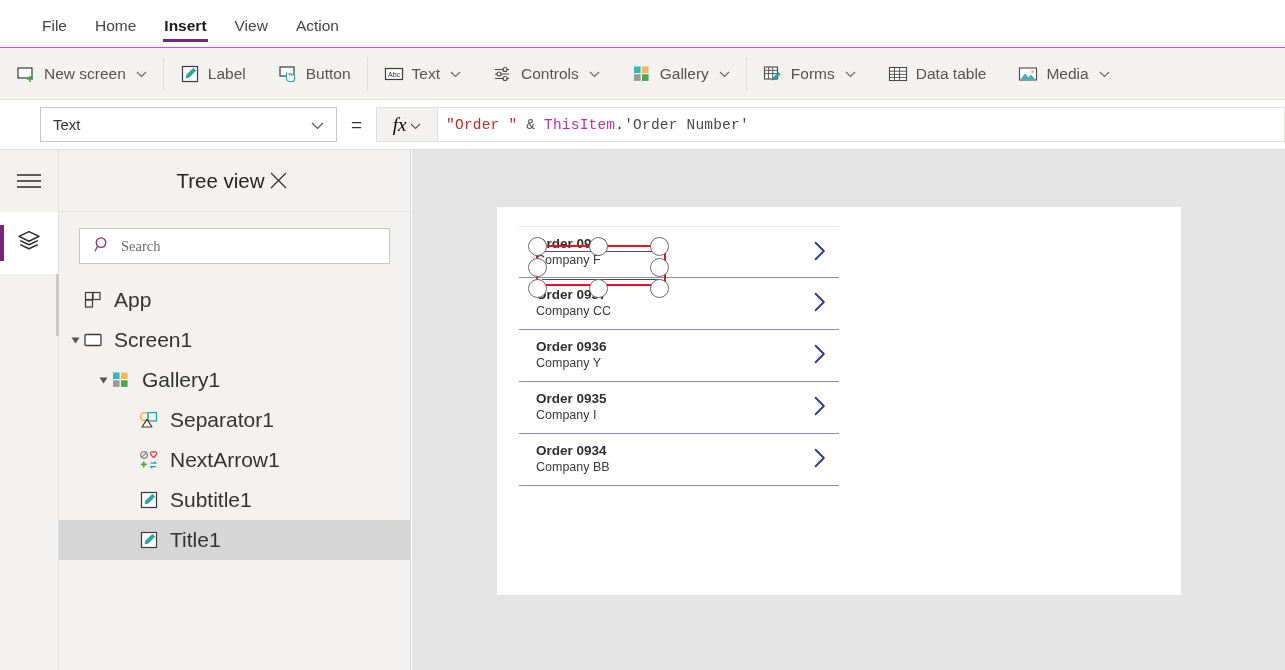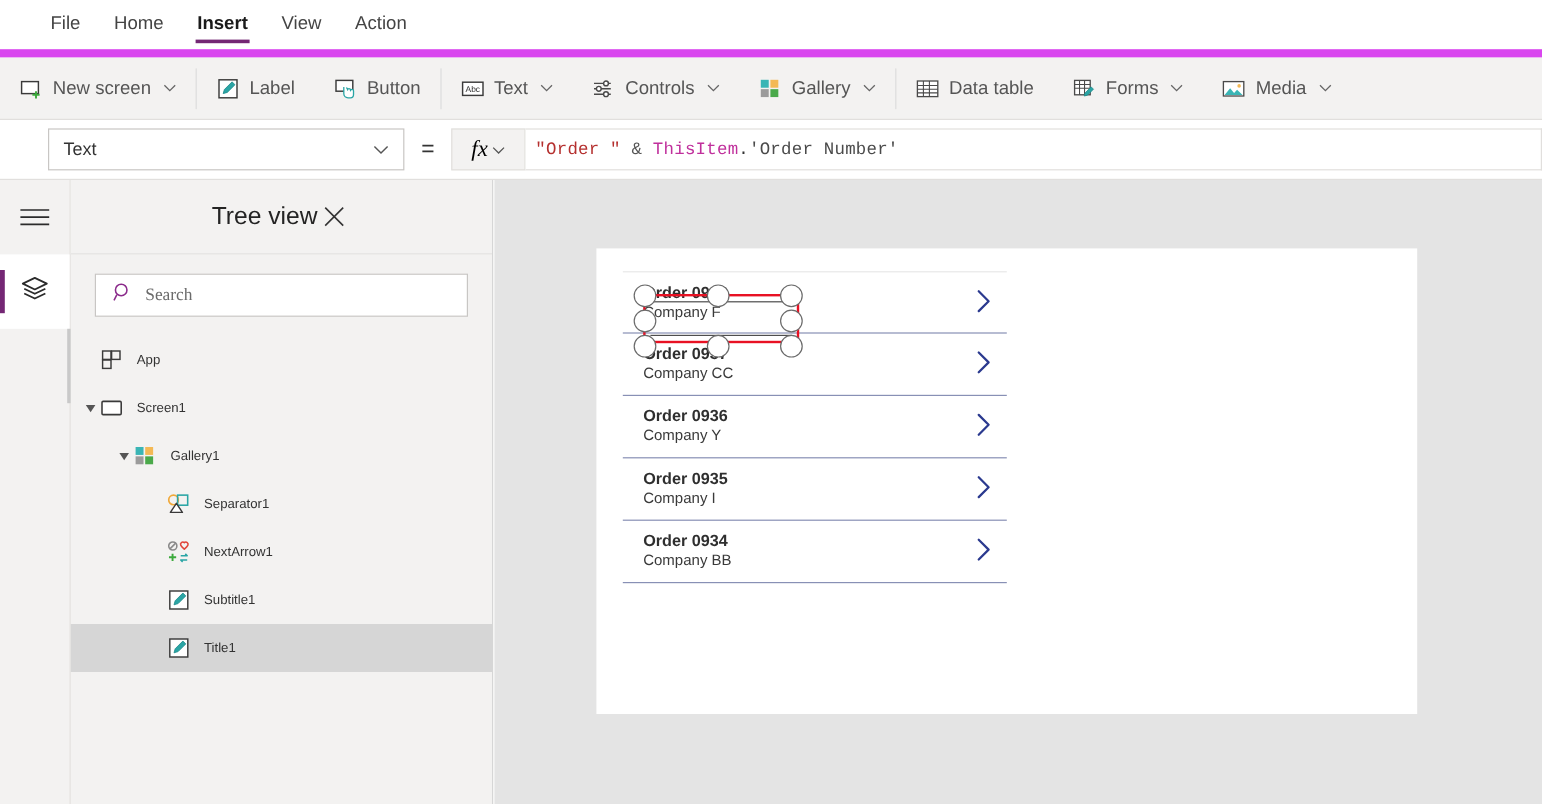--- a/index.html
+++ b/index.html
@@ -10,21 +10,21 @@
     overflow: hidden;
   }
   #app { position: relative; width: 1285px; height: 670px; }
 
   
   .menubar {
     position: absolute; top: 0; left: 0; width: 1285px; height: 48px;
     background: #ffffff;
     display: flex; align-items: flex-end;
     padding-left: 28px;
-    border-bottom: 7px solid #d946ef;
+    border-bottom: 1px solid #d946ef;
   }
   .menu-tab {
     position: relative;
     font-size: 15.5px; color: #444444;
     padding: 0 14px 12px 14px;
     cursor: pointer; white-space: nowrap;
   }
   .menu-tab.active { color: #1a1a1a; font-weight: bold; }
   .menu-tab.active::after {
     content: ""; position: absolute; left: 13px; right: 13px; bottom: 5px;
@@ -116,21 +116,21 @@
   }
   .search-box input {
     border: none; outline: none; background: transparent;
     font-family: Liberation Serif, serif; font-size: 14.5px; color: #333;
     width: 100%;
   }
   .search-box input::placeholder { color: #6b6b6b; }
   .tree-list { padding-top: 2px; }
   .tree-row {
     position: relative; height: 40px; display: flex; align-items: center;
-    font-size: 11px; color: #333333; cursor: pointer;
+    font-size: 21px; color: #333333; cursor: pointer;
   }
   .tree-row.selected { background: #d6d6d6; }
   .tw-caret {
     position: absolute; width: 12px; height: 12px;
     display: flex; align-items: center; justify-content: center;
   }
   .tw-caret svg { display: block; }
   .tree-ico { width: 20px; height: 20px; flex: none; margin-right: 11px; display:block; }
 
   
@@ -243,35 +243,35 @@
           <rect x="10" y="10.3" width="6.6" height="6.6" fill="#4aa94a"></rect>
         </svg>
         <span>Gallery</span>
         <span class="chev"><svg width="11" height="7" viewBox="0 0 11 7">
             <path d="M1 1l4.5 4.5L10 1" stroke="#666" stroke-width="1.1" fill="none"></path>
           </svg></span>
       </div>
       <div class="rib-sep"></div>
       <div class="rib-item">
         <svg viewBox="0 0 20 20" class="rib-ico" width="20" height="20">
-          <rect x="1.5" y="3.5" width="17" height="13" fill="#fff" stroke="#4a4a4a" stroke-width="1.1"></rect>
-          <path d="M1.5 7.2h17M1.5 10.4h17M1.5 13.4h17M6.5 3.5v13M11.5 3.5v13" stroke="#4a4a4a" stroke-width=".9"></path>
-        </svg>
-        <span>Data table</span>
-      </div>
-      <div class="rib-item">
-        <svg viewBox="0 0 20 20" class="rib-ico" width="20" height="20">
           <rect x="1.5" y="3" width="13" height="12" fill="#fff" stroke="#4a4a4a" stroke-width="1.1"></rect>
           <path d="M1.5 6.4h13M1.5 9.6h13M5.6 3v12M9.8 3v12" stroke="#4a4a4a" stroke-width=".9"></path>
           <path d="M9.5 16l.8-2.6 5-5 1.9 1.9-5 5z" fill="#2aa5a5" stroke="#1d8c8c" stroke-width=".7"></path>
         </svg>
         <span>Forms</span>
         <span class="chev"><svg width="11" height="7" viewBox="0 0 11 7">
             <path d="M1 1l4.5 4.5L10 1" stroke="#666" stroke-width="1.1" fill="none"></path>
           </svg></span>
+      </div>
+      <div class="rib-item">
+        <svg viewBox="0 0 20 20" class="rib-ico" width="20" height="20">
+          <rect x="1.5" y="3.5" width="17" height="13" fill="#fff" stroke="#4a4a4a" stroke-width="1.1"></rect>
+          <path d="M1.5 7.2h17M1.5 10.4h17M1.5 13.4h17M6.5 3.5v13M11.5 3.5v13" stroke="#4a4a4a" stroke-width=".9"></path>
+        </svg>
+        <span>Data table</span>
       </div>
       <div class="rib-item">
         <svg viewBox="0 0 20 20" class="rib-ico" width="20" height="20">
           <rect x="1.5" y="4" width="17" height="12" fill="#fff" stroke="#4a4a4a" stroke-width="1.1"></rect>
           <circle cx="14.6" cy="7.6" r="1.5" fill="#f4b955"></circle>
           <path d="M2.5 15.2l4.6-5.6 3.3 3.8 2.5-2.6 4.6 4.4z" fill="#3ab5b5"></path>
         </svg>
         <span>Media</span>
         <span class="chev"><svg width="11" height="7" viewBox="0 0 11 7">
             <path d="M1 1l4.5 4.5L10 1" stroke="#666" stroke-width="1.1" fill="none"></path>

